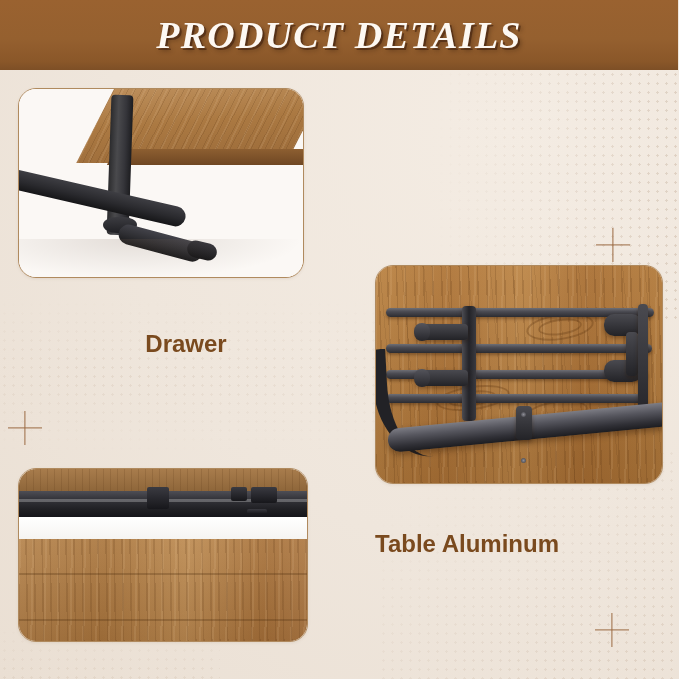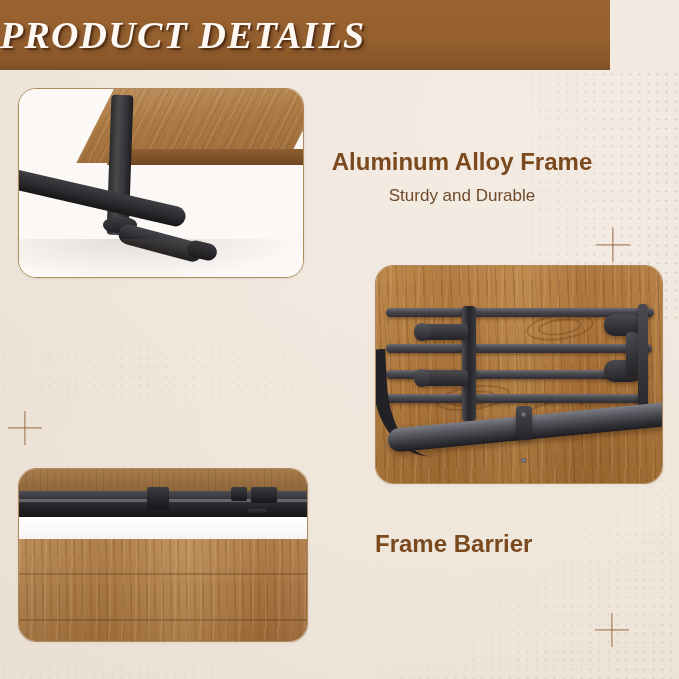--- a/index.html
+++ b/index.html
@@ -50,25 +50,25 @@
     left: 0; bottom: 0; width: 220px; height: 60px;
     opacity: .5;
     -webkit-mask-image: linear-gradient(to top, rgba(0,0,0,1) 0%, rgba(0,0,0,0) 90%);
     mask-image: linear-gradient(to top, rgba(0,0,0,1) 0%, rgba(0,0,0,0) 90%);
   }
 
   
   .banner {
     position: absolute;
     left: 0; top: 0;
-    width: 610px; height: 70px;
+    width: 678px; height: 70px;
     background: linear-gradient(180deg, #9a6230 0%, #95602f 55%, #8a5729 88%, #7d4f26 100%);
     display: flex;
     align-items: center;
-    justify-content: flex-start;
+    justify-content: center;
   }
   .banner-title {
     color: #fdf8f2;
     font-family: "Liberation Serif", "DejaVu Serif", serif;
     font-weight: bold;
     font-style: italic;
     font-size: 38px;
     letter-spacing: 1.2px;
     text-shadow: 2px 2px 0 rgba(60,30,12,0.55), 3px 3px 4px rgba(40,20,8,0.35);
     white-space: nowrap;
@@ -320,26 +320,23 @@
 
       <div class="ph1-leg"></div>
       <div class="ph1-collar"></div>
       <div class="ph1-foot-bar"></div>
       <div class="ph1-foot-bar2"></div>
       <div class="ph1-foot-cap"></div>
       <div class="ph1-shadow"></div>
     </div>
   </div>
 
-  <div class="txt-block" id="txt-frame">
-    <div class="heading">Aluminum Alloy Frame</div>
-    <div class="subtext">Sturdy and Durable</div>
-  </div>
 
   <div class="txt-block" id="txt-drawer">
+    <div class="heading">Drawer</div>
   </div>
 
   <div class="panel" id="panel-barrier">
     <div class="panel-inner">
       <div class="ph2-wood">
         <div class="ph2-grain"></div>
       </div>
 
       <div class="ph2-knot" style="left:150px; top:48px; width:64px; height:22px;"></div>
       <div class="ph2-knot" style="left:162px; top:53px; width:40px; height:12px;"></div>
@@ -384,16 +381,16 @@
       <div class="ph3-white"></div>
       <div class="ph3-panel">
         <div class="ph3-grain"></div>
       </div>
       <div class="ph3-seam" style="top:104px;"></div>
       <div class="ph3-seam" style="top:150px;"></div>
     </div>
   </div>
 
   <div class="txt-block" id="txt-barrier">
-    <div class="heading">Frame Barrier</div>
+    <div class="heading">Table Aluminum</div>
   </div>
 
 </div>
 
 </body></html>

